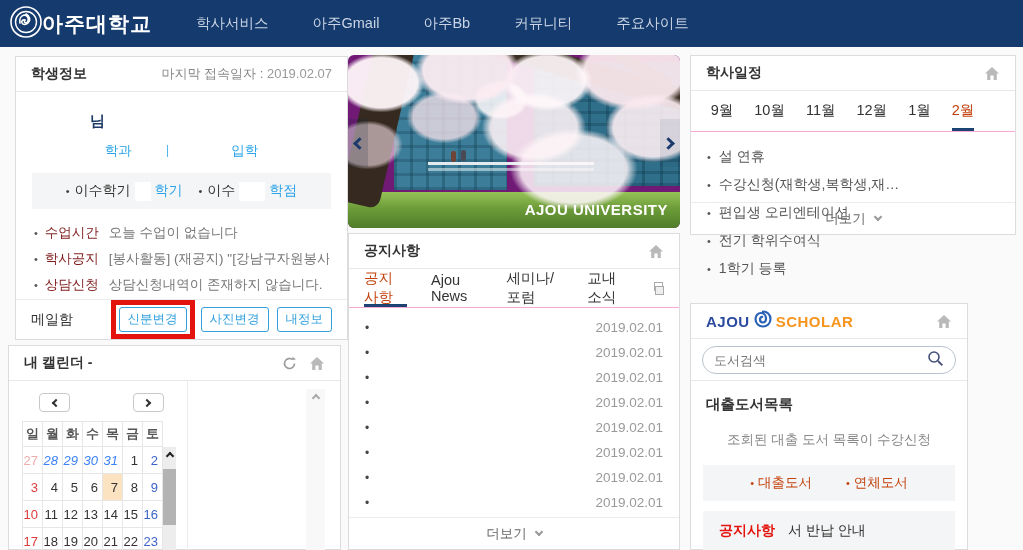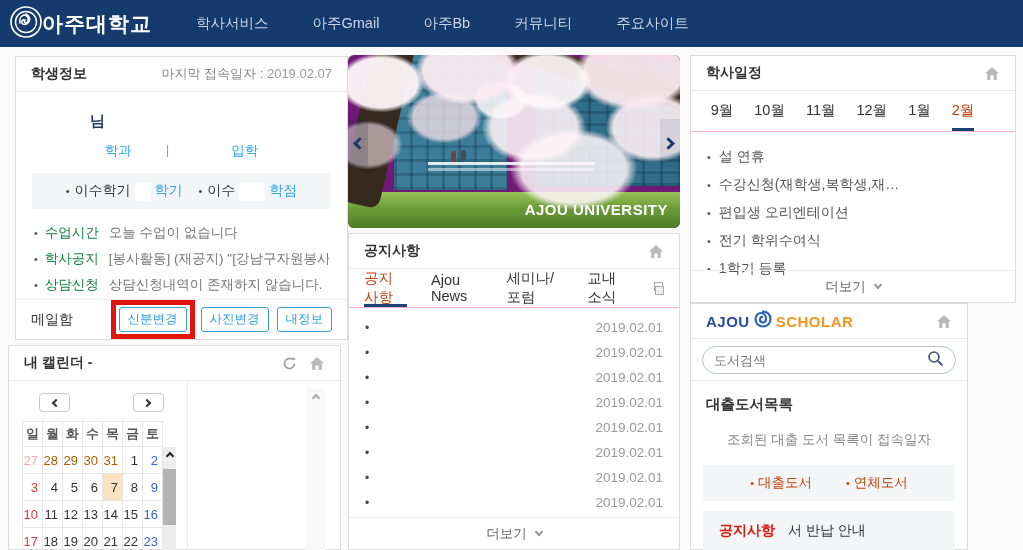--- a/index.html
+++ b/index.html
@@ -29,21 +29,21 @@
   .dept-line .d1 { margin-right:34px; } .dept-line .bar { margin-right:62px; color:#56b7ee; }
   .stats-box { margin:13px 16px 0; height:36px; background:#f4f5f6; display:flex; align-items:center; justify-content:center; font-size:14px; color:#333; }
   .stats-box .dot { font-size:11px; color:#444; margin:0 5px 0 0; }
   .redact { display:inline-block; background:#fff; height:19px; margin:0 4px; }
   .redact.w1 { width:16px; } .redact.w2 { width:26px; }
   .blue-t { color:#2ba4e8; }
   .stats-gap { width:16px; }
   .info-list { margin-top:15px; padding:0 18px; }
   .info-row { display:flex; align-items:baseline; margin-bottom:8px; font-size:13.5px; line-height:18px; }
   .info-row .dot { font-size:11px; color:#555; margin-right:7px; }
-  .info-row .lbl { color:#15803d; flex:none; }
+  .info-row .lbl { color:#7f1d1d; flex:none; }
   .info-row .txt { color:#777; margin-left:10px; white-space:nowrap; overflow:hidden; }
   .mail-row { position:absolute; left:0; right:0; bottom:0; height:40px; border-top:1px solid #ececec; display:flex; align-items:center; padding:0 15px; }
   .mail-lbl { font-size:14px; color:#333; }
   .btn-group { margin-left:auto; display:flex; align-items:center; gap:8px; }
   .mini-btn { border:1px solid #35a0dc; color:#2f9fdd; background:#fff; font-size:12.5px; padding:3px 8px; border-radius:3px; font-family:inherit; cursor:pointer; white-space:nowrap; }
   .btn-wrap { position:relative; margin-right:6px; }
   .red-box { position:absolute; left:-8px; top:-7px; right:-8px; bottom:-7px; border:5px solid #e3140e; pointer-events:none; }
 
   
   .panel-mycal { left:8px; top:345px; width:333px; height:205px; }
@@ -52,21 +52,21 @@
   .cal-prev { left:30px; top:12px; } .cal-next { left:124px; top:12px; }
   .chev { display:inline-block; width:6px; height:6px; border-right:2px solid #333; border-bottom:2px solid #333; }
   .chev.left { transform:rotate(135deg); margin-left:3px; }
   .chev.right { transform:rotate(-45deg); margin-right:3px; }
   .chev.down { transform:rotate(45deg); margin-top:-3px; border-color:#999; }
   .chev.up-dk { transform:rotate(-135deg); border-color:#222; margin-top:6px; }
   .chev.up-lt { transform:rotate(-135deg); border-color:#aaa; margin-top:6px; }
   .cal-grid { position:absolute; left:13px; top:40px; border-collapse:collapse; }
   .cal-grid th, .cal-grid td { border:1px solid #e6e6e6; width:20px; height:27px; text-align:right; padding-right:4px; font-size:13px; }
   .cal-grid th { height:25px; font-weight:bold; color:#555; text-align:center; padding-right:0; }
-  .sun { color:#dd3c3c; } .sat { color:#3c63c8; } .dim { color:#a16207; } .dimred { color:#efacac; }
+  .sun { color:#dd3c3c; } .sat { color:#3c63c8; } .dim { color:#3b82f6;font-style:italic; } .dimred { color:#efacac; }
   .today { background:#fbe3c2; }
   .mini-scroll { position:absolute; left:154px; top:66px; bottom:0; width:13px; background:#ededed; display:flex; flex-direction:column; align-items:center; }
   .mini-thumb { width:13px; height:56px; background:#b3b3b3; margin-top:10px; }
   .cal-divider { position:absolute; left:178px; top:0; bottom:0; border-left:1px solid #ececec; }
   .side-scroll { position:absolute; right:15px; top:8px; bottom:0; width:19px; background:#f8f8f8; display:flex; justify-content:center; }
 
   
   .carousel { position:absolute; left:348px; top:55px; width:332px; height:173px; border-radius:6px; overflow:hidden; background:#701a75; }
   .car-l { position:absolute; }
   .bldg1 { left:14%; top:0; width:34%; height:78%; background:
@@ -108,21 +108,21 @@
   .copy-ic .bk { position:absolute; left:0; top:0; width:9px; height:9px; border:1px solid #aaa; background:#fff; }
   .copy-ic .fr { position:absolute; right:0; bottom:0; width:9px; height:9px; border:1px solid #aaa; background:#eee; }
   .notice-list { padding:7px 16px 0; }
   .notice-row { display:flex; align-items:center; height:25px; }
   .notice-row .dot { font-size:12px; color:#444; }
   .notice-row .nt { flex:1; }
   .notice-row .date { color:#999; font-size:13.5px;text-align:right; }
   .more-bar { position:absolute; left:0; right:0; bottom:0; height:32px; border-top:1px solid #ececec; display:flex; align-items:center; justify-content:center; gap:9px; color:#666; font-size:13.5px; cursor:pointer; }
 
   
-  .panel-schedule { left:690px; top:55px; width:326px; height:248px; }
+  .panel-schedule { left:690px; top:55px; width:326px; height:180px; }
   .sch-tabs { height:41px; }
   .sch-tabs .tab { margin-right:21px; }
   .sch-list { padding:11px 16px 0; }
   .sch-row { display:flex; align-items:baseline; line-height:27px; font-size:14px; color:#555; }
   .sch-row .dot { font-size:11px; margin-right:8px; color:#555; }
 
   
   .panel-scholar { left:690px; top:303px; width:278px; height:247px; }
   .sch-logo { display:flex; align-items:center; gap:4px; }
   .lg-ajou { font-size:15px; font-weight:bold; color:#2b4aa0; letter-spacing:.5px; }
@@ -462,21 +462,21 @@
       <input type="text" placeholder="도서검색" style="">
       <span>
         <svg width="17" height="17" viewBox="0 0 17 17">
             <circle cx="7" cy="7" r="5" fill="none" stroke="#44507a" stroke-width="1.6"></circle>
             <line x1="11" y1="11" x2="15.4" y2="15.4" stroke="#44507a" stroke-width="1.8"></line>
           </svg>
       </span>
     </div>
   </div>
   <div class="loan-title">대출도서목록</div>
-  <div class="empty-msg">조회된 대출 도서 목록이 접속일자</div>
+  <div class="empty-msg">조회된 대출 도서 목록이 수강신청</div>
   <div class="gray-box box-links">
     <span class="link-item"><span class="dot">•</span><span>대출도서</span></span>
     <span class="link-item"><span class="dot">•</span><span>연체도서</span></span>
   </div>
   <div class="gray-box box-notice">
     <span class="nb-label">공지사항</span>
     <span class="nb-text">서 반납 안내</span>
   </div>
 </div>
 

